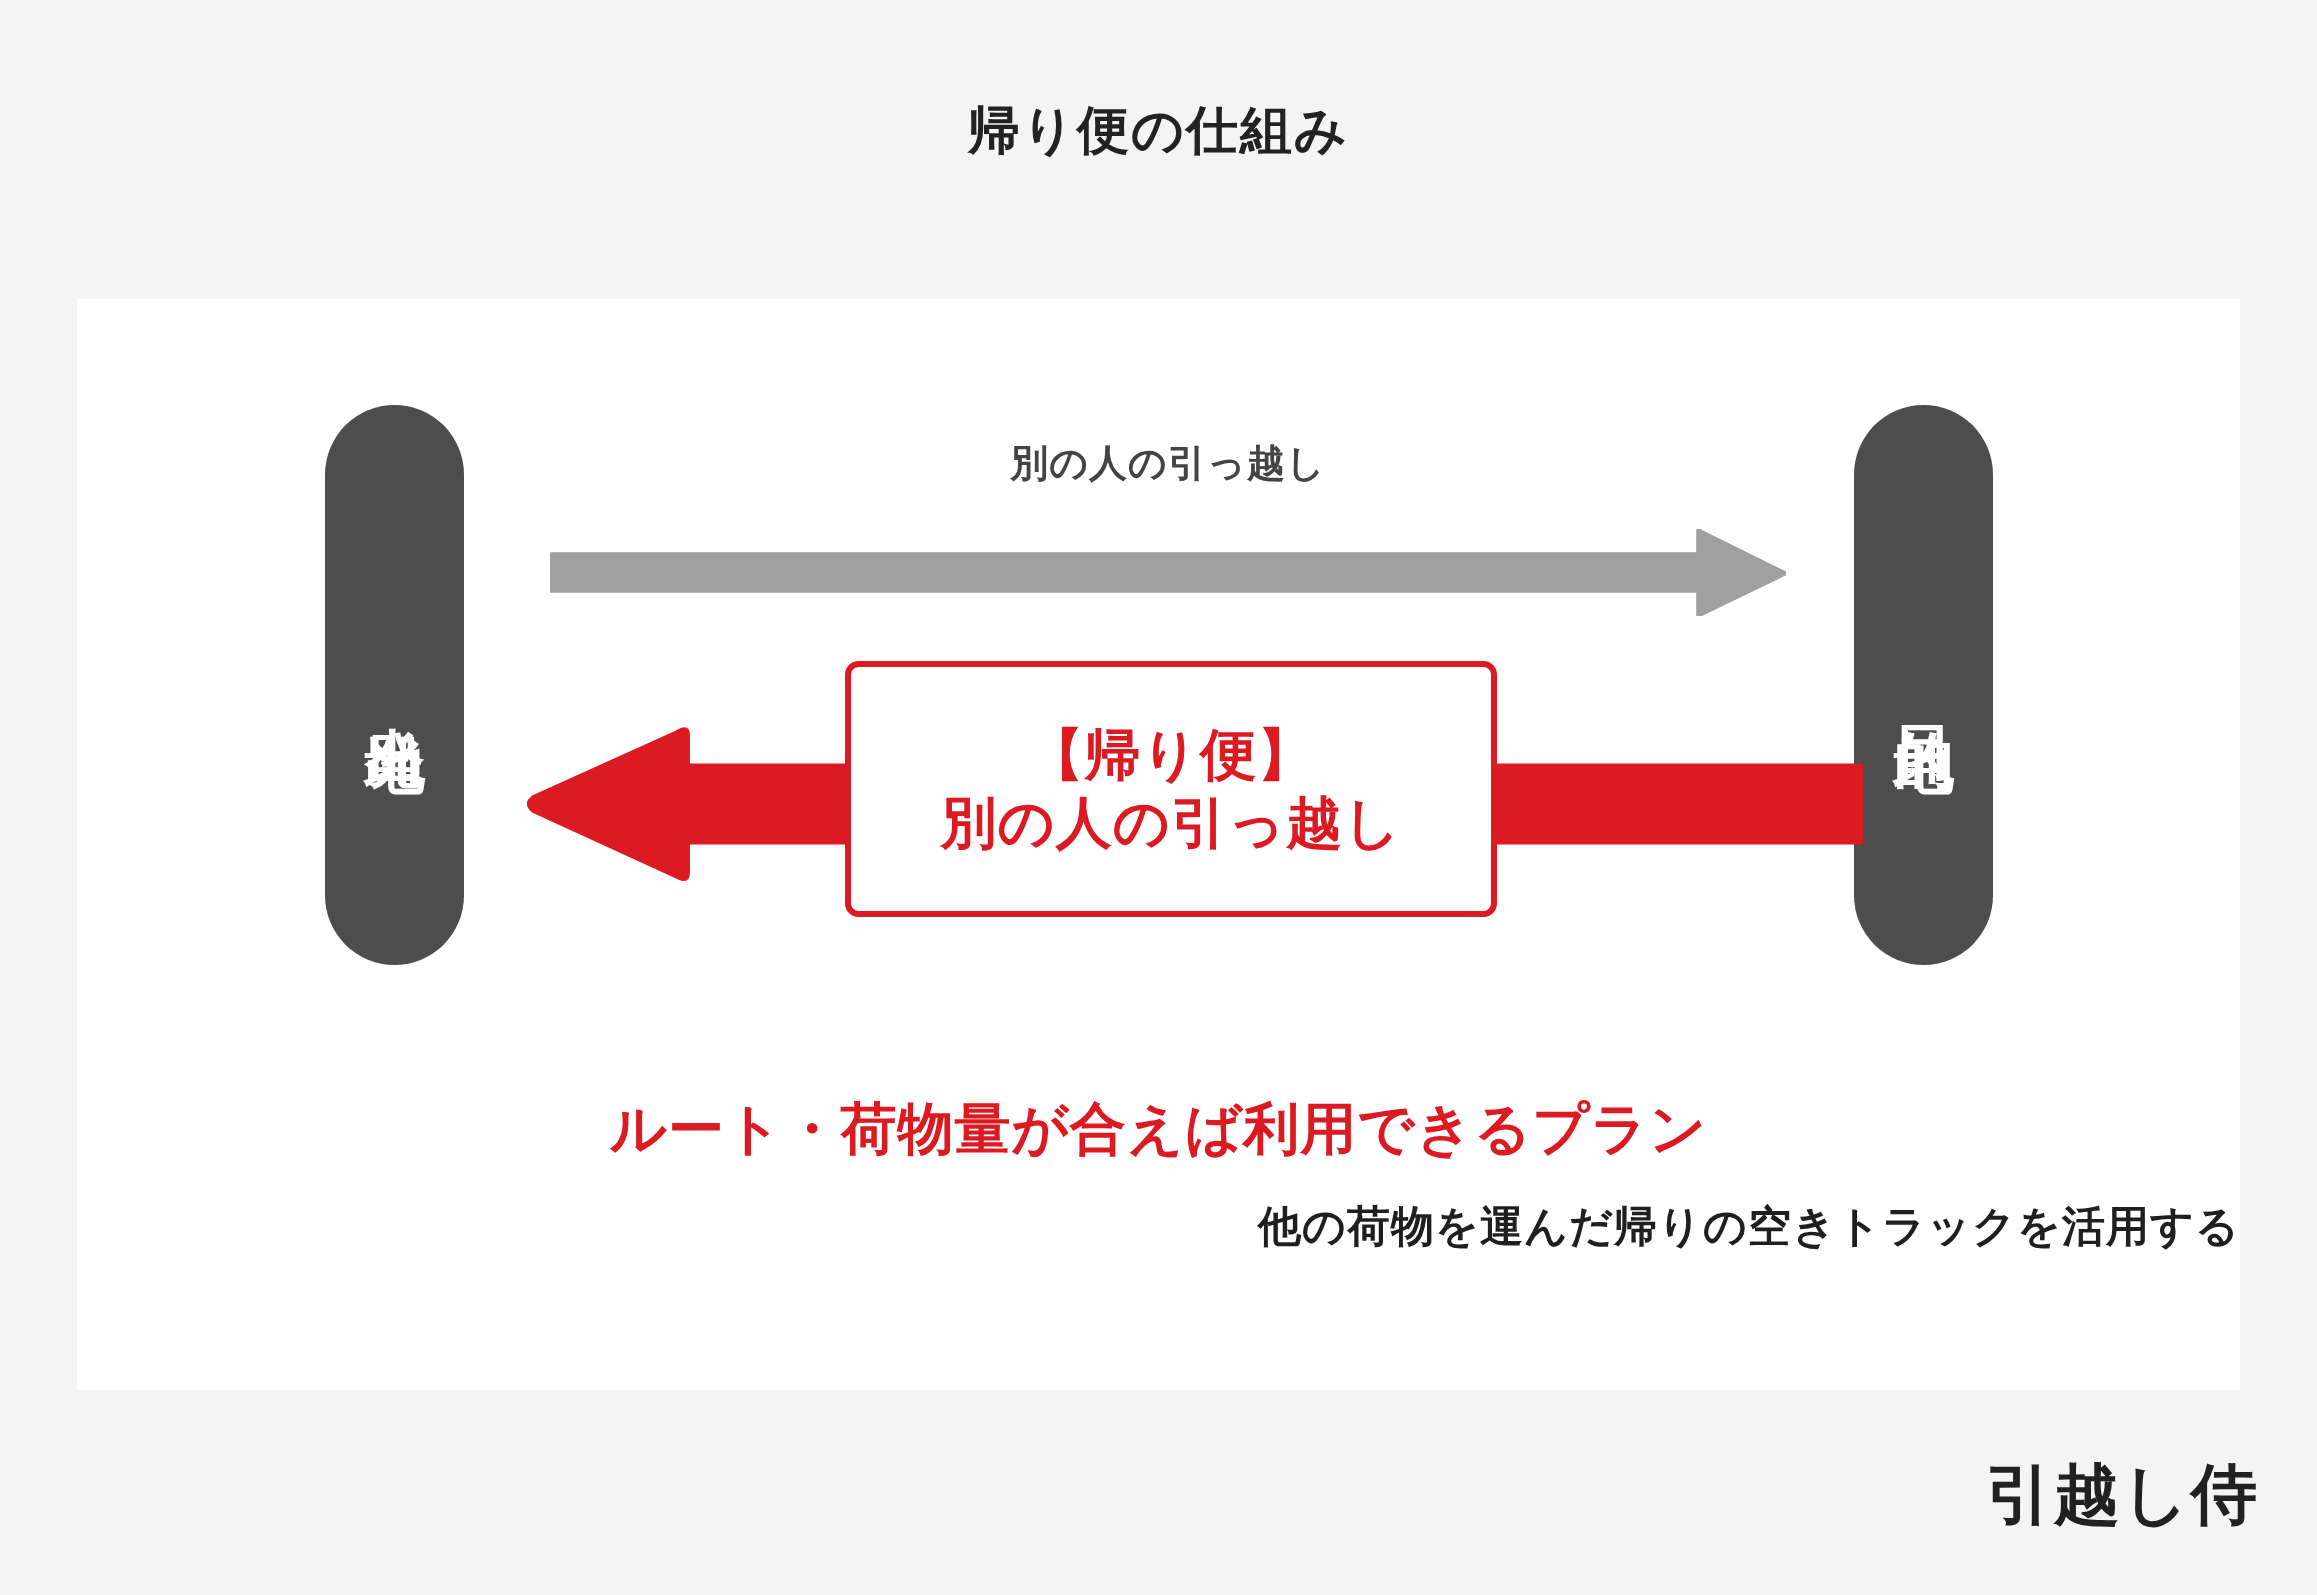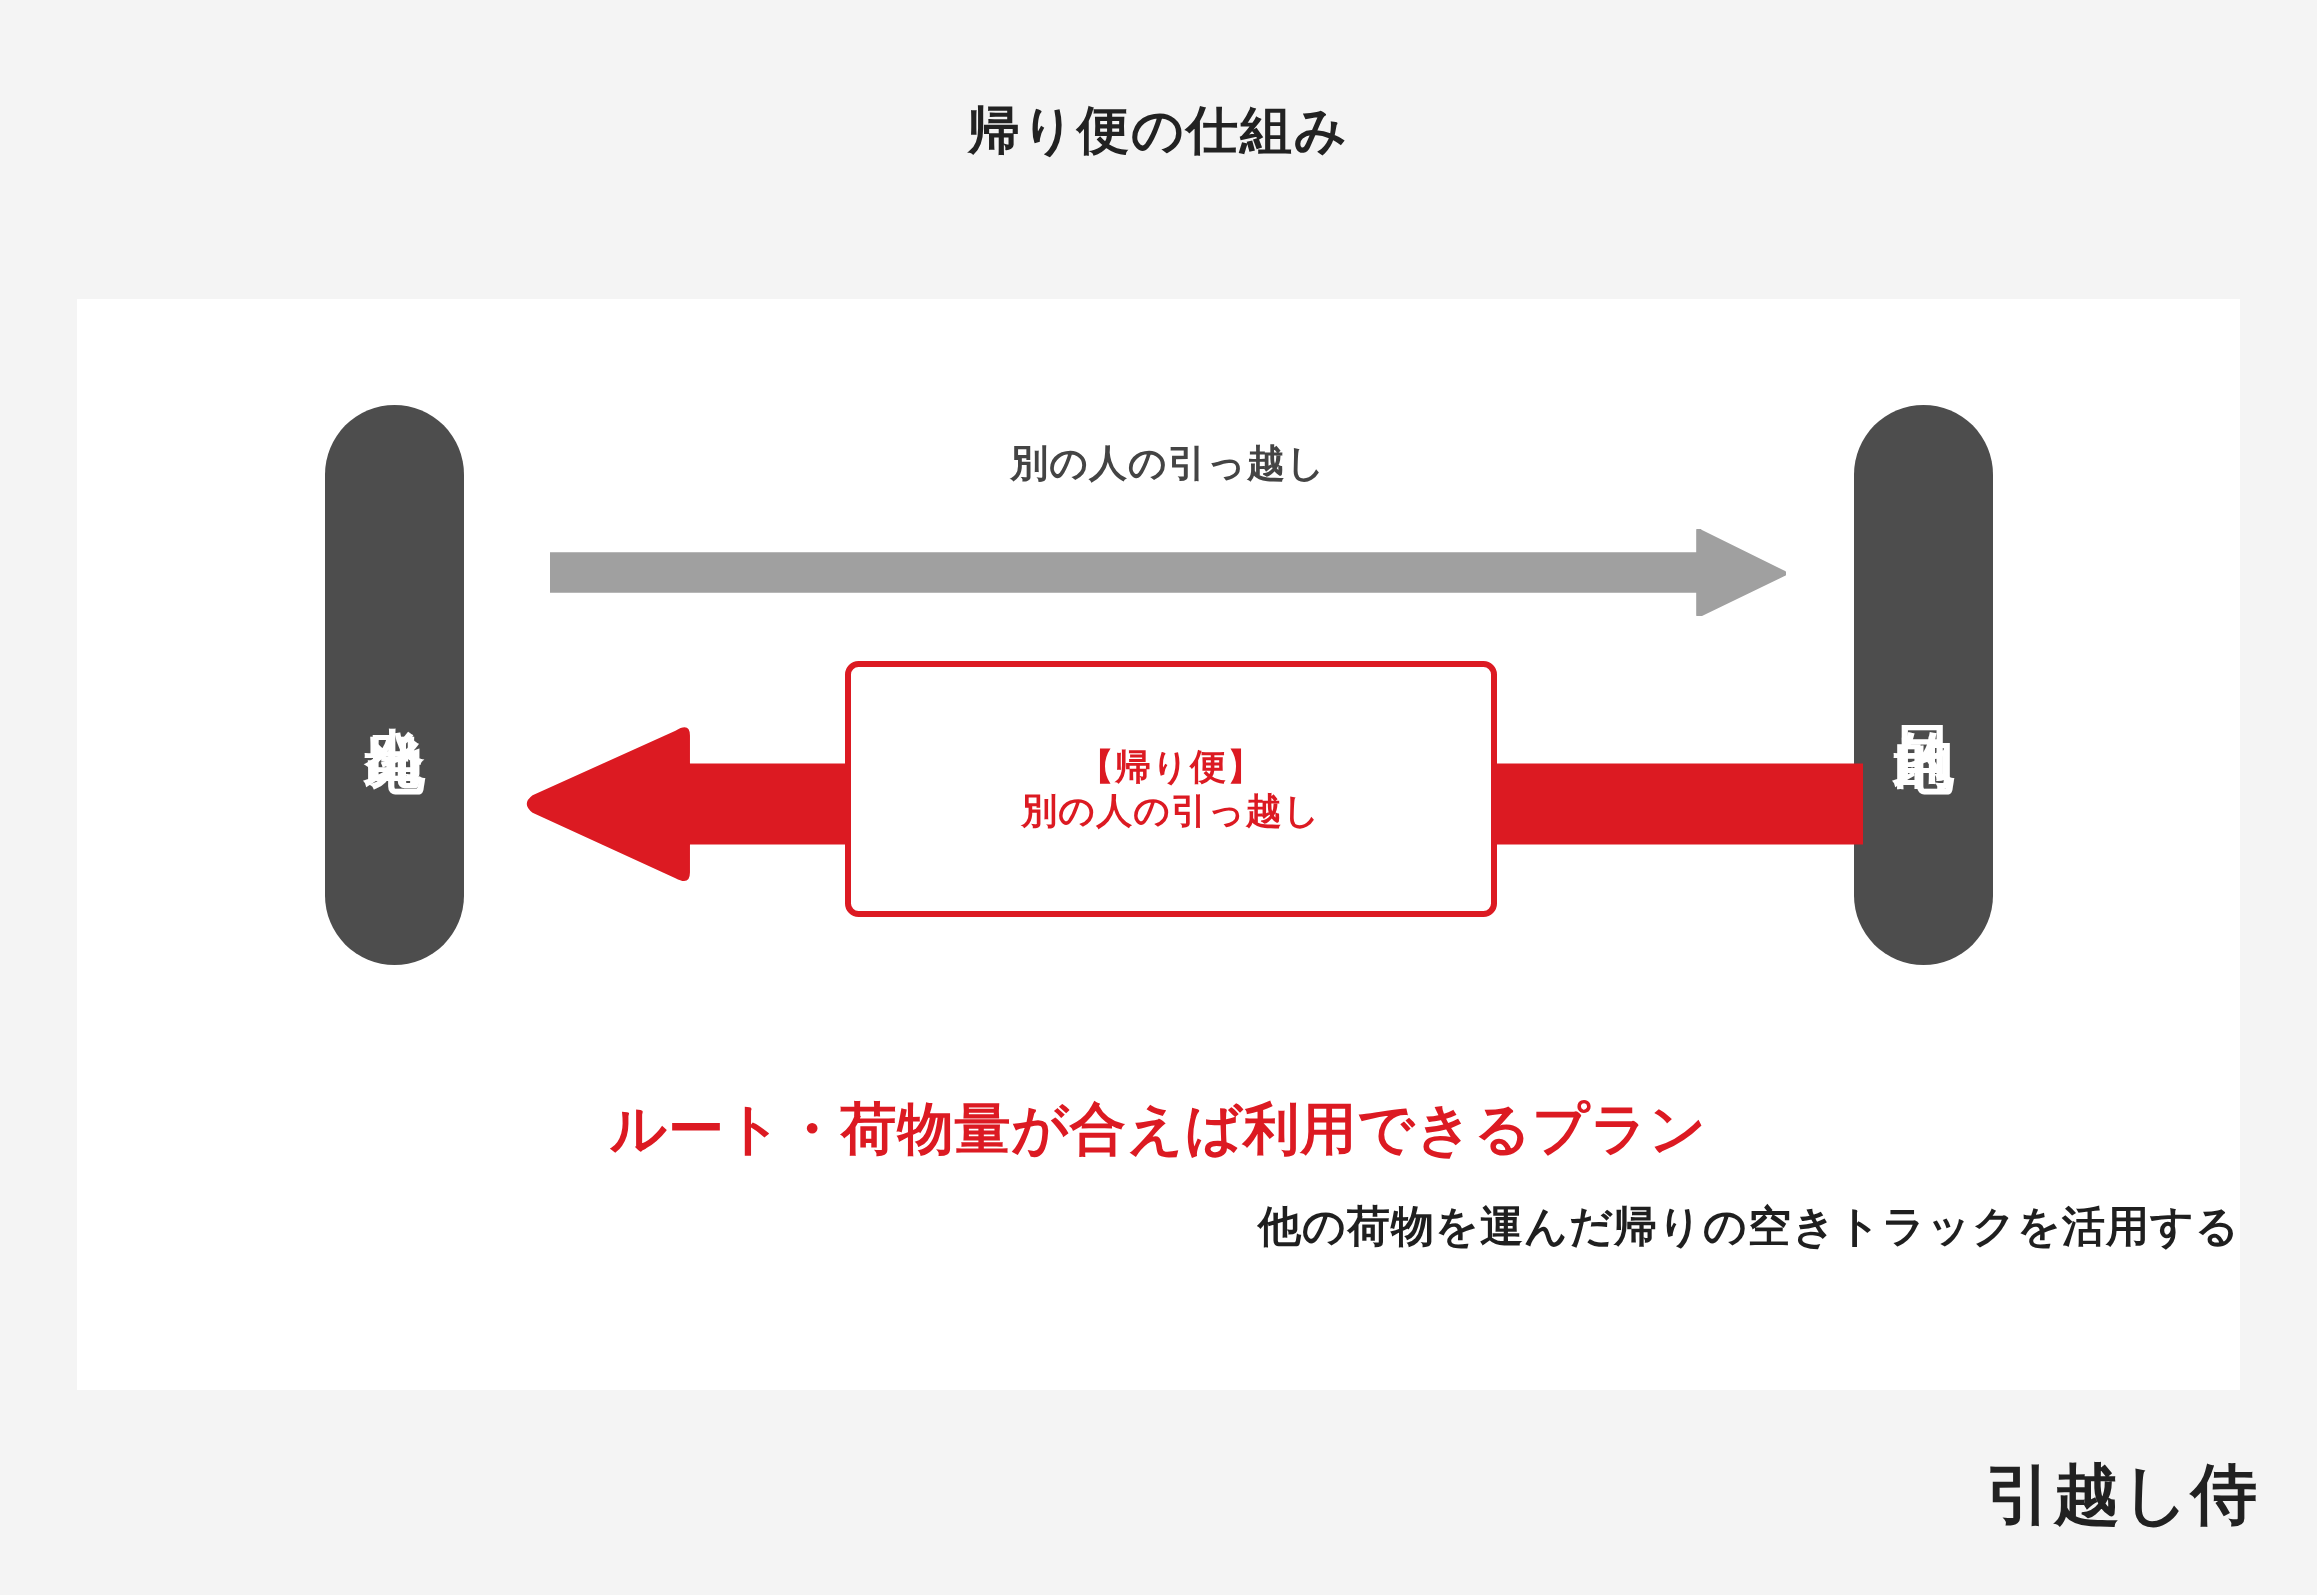--- a/index.html
+++ b/index.html
@@ -91,21 +91,21 @@
     border:6.8px solid #dc1a22;
     border-radius:13.5px;
     display:flex;
     flex-direction:column;
     align-items:center;
     justify-content:center;
   }
   .red-box-line{
     color:#dc1a22;
     font-weight:700;
-    font-size:36px;
+    font-size:56px;
     line-height:1.22;
     white-space:nowrap;
     letter-spacing:1px;
   }
 
   
   .caption-red{
     position:absolute;
     left:0; top:782px; width:2163px;
     text-align:center;

